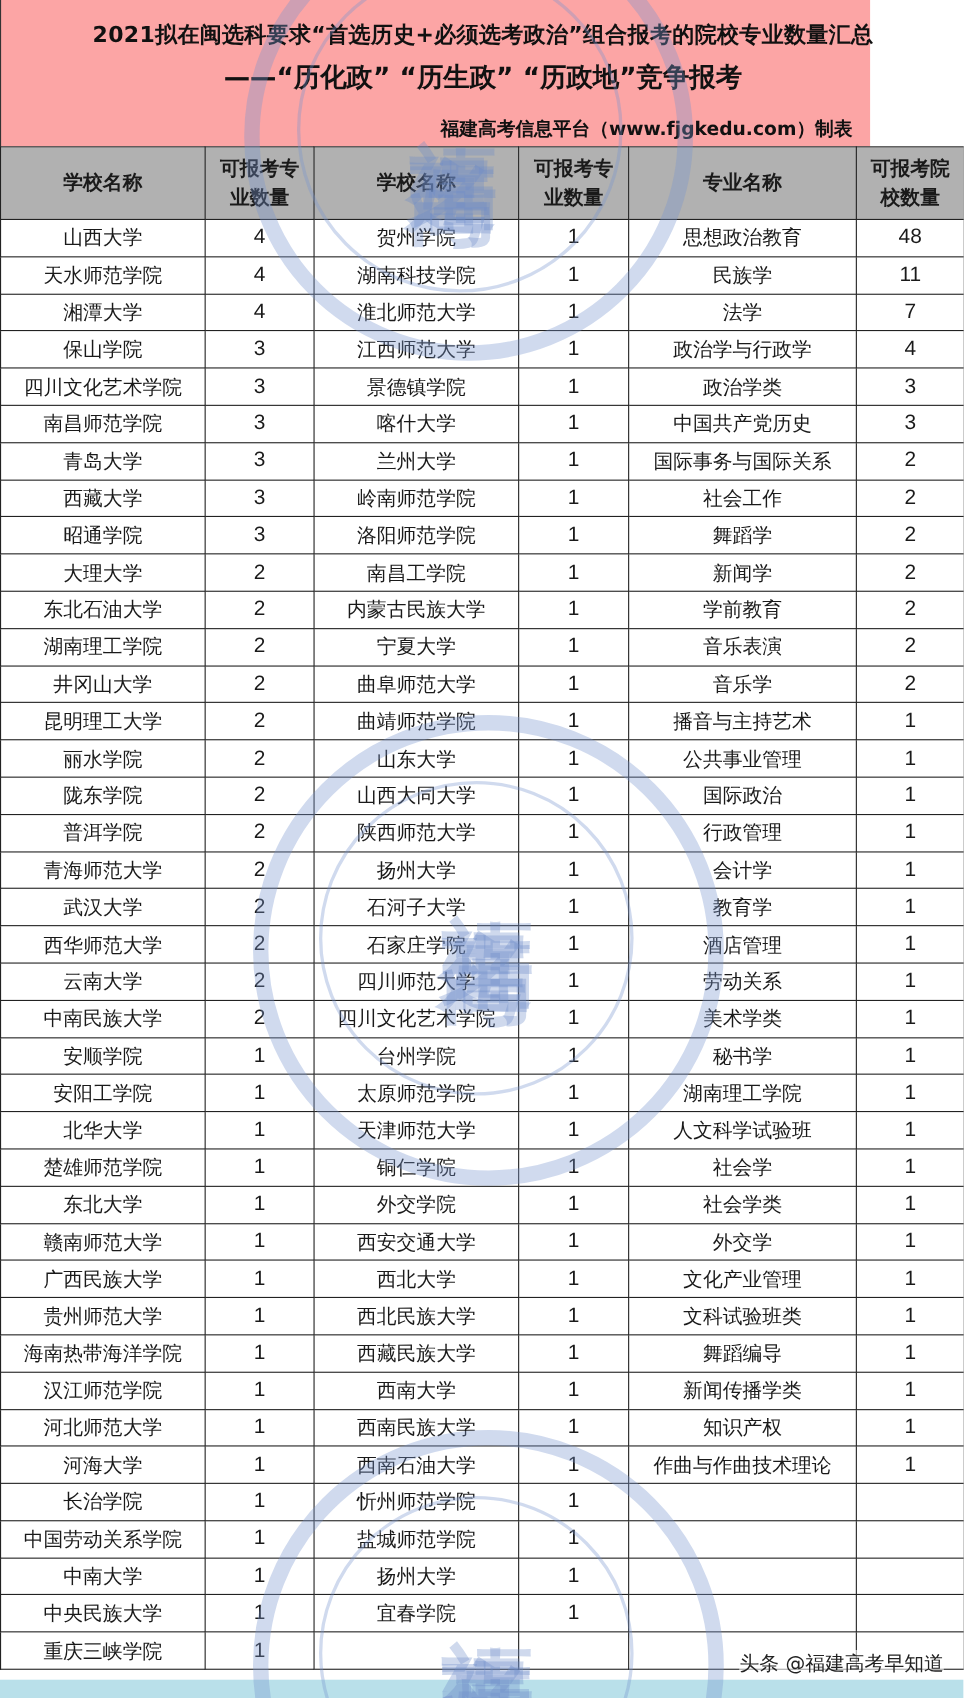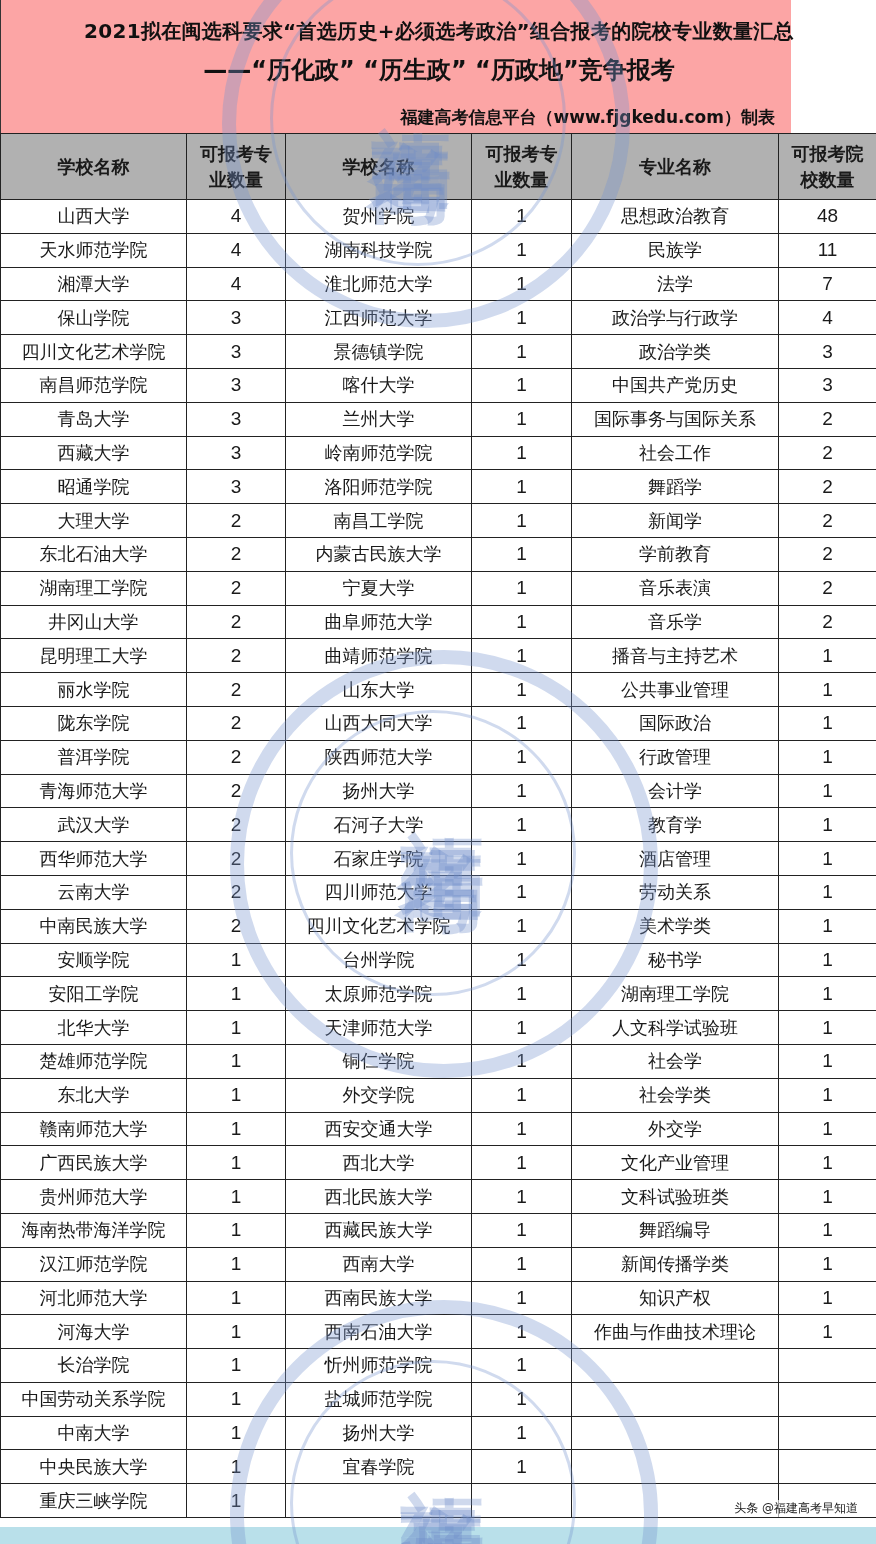--- a/index.html
+++ b/index.html
@@ -45,21 +45,21 @@
     height:32.8px; padding:0; border:1.5px solid #222;
     font-size:18px; text-align:center; white-space:nowrap; color:#1a1a1a;
   }
   table.grid td.num { font-family:"Liberation Sans", sans-serif; font-size:19px; }
   .bottom-strip {
     position:absolute; left:0; top:1527px; width:876px; height:17px;
     background:#b9e0ea;
   }
   .watermark-signature {
     position:absolute; right:18px; top:1500px;
-    font-size:12px; color:#222; background:rgba(255,255,255,0.6);
+    font-size:18px; color:#222; background:rgba(255,255,255,0.6);
   }
   .wm {
     position:absolute; border-radius:50%;
     border:14px solid rgba(120,150,205,0.35);
     pointer-events:none;
   }
   .wm-inner {
     position:absolute; border-radius:50%;
     border:3px solid rgba(120,150,205,0.35);
     pointer-events:none;

